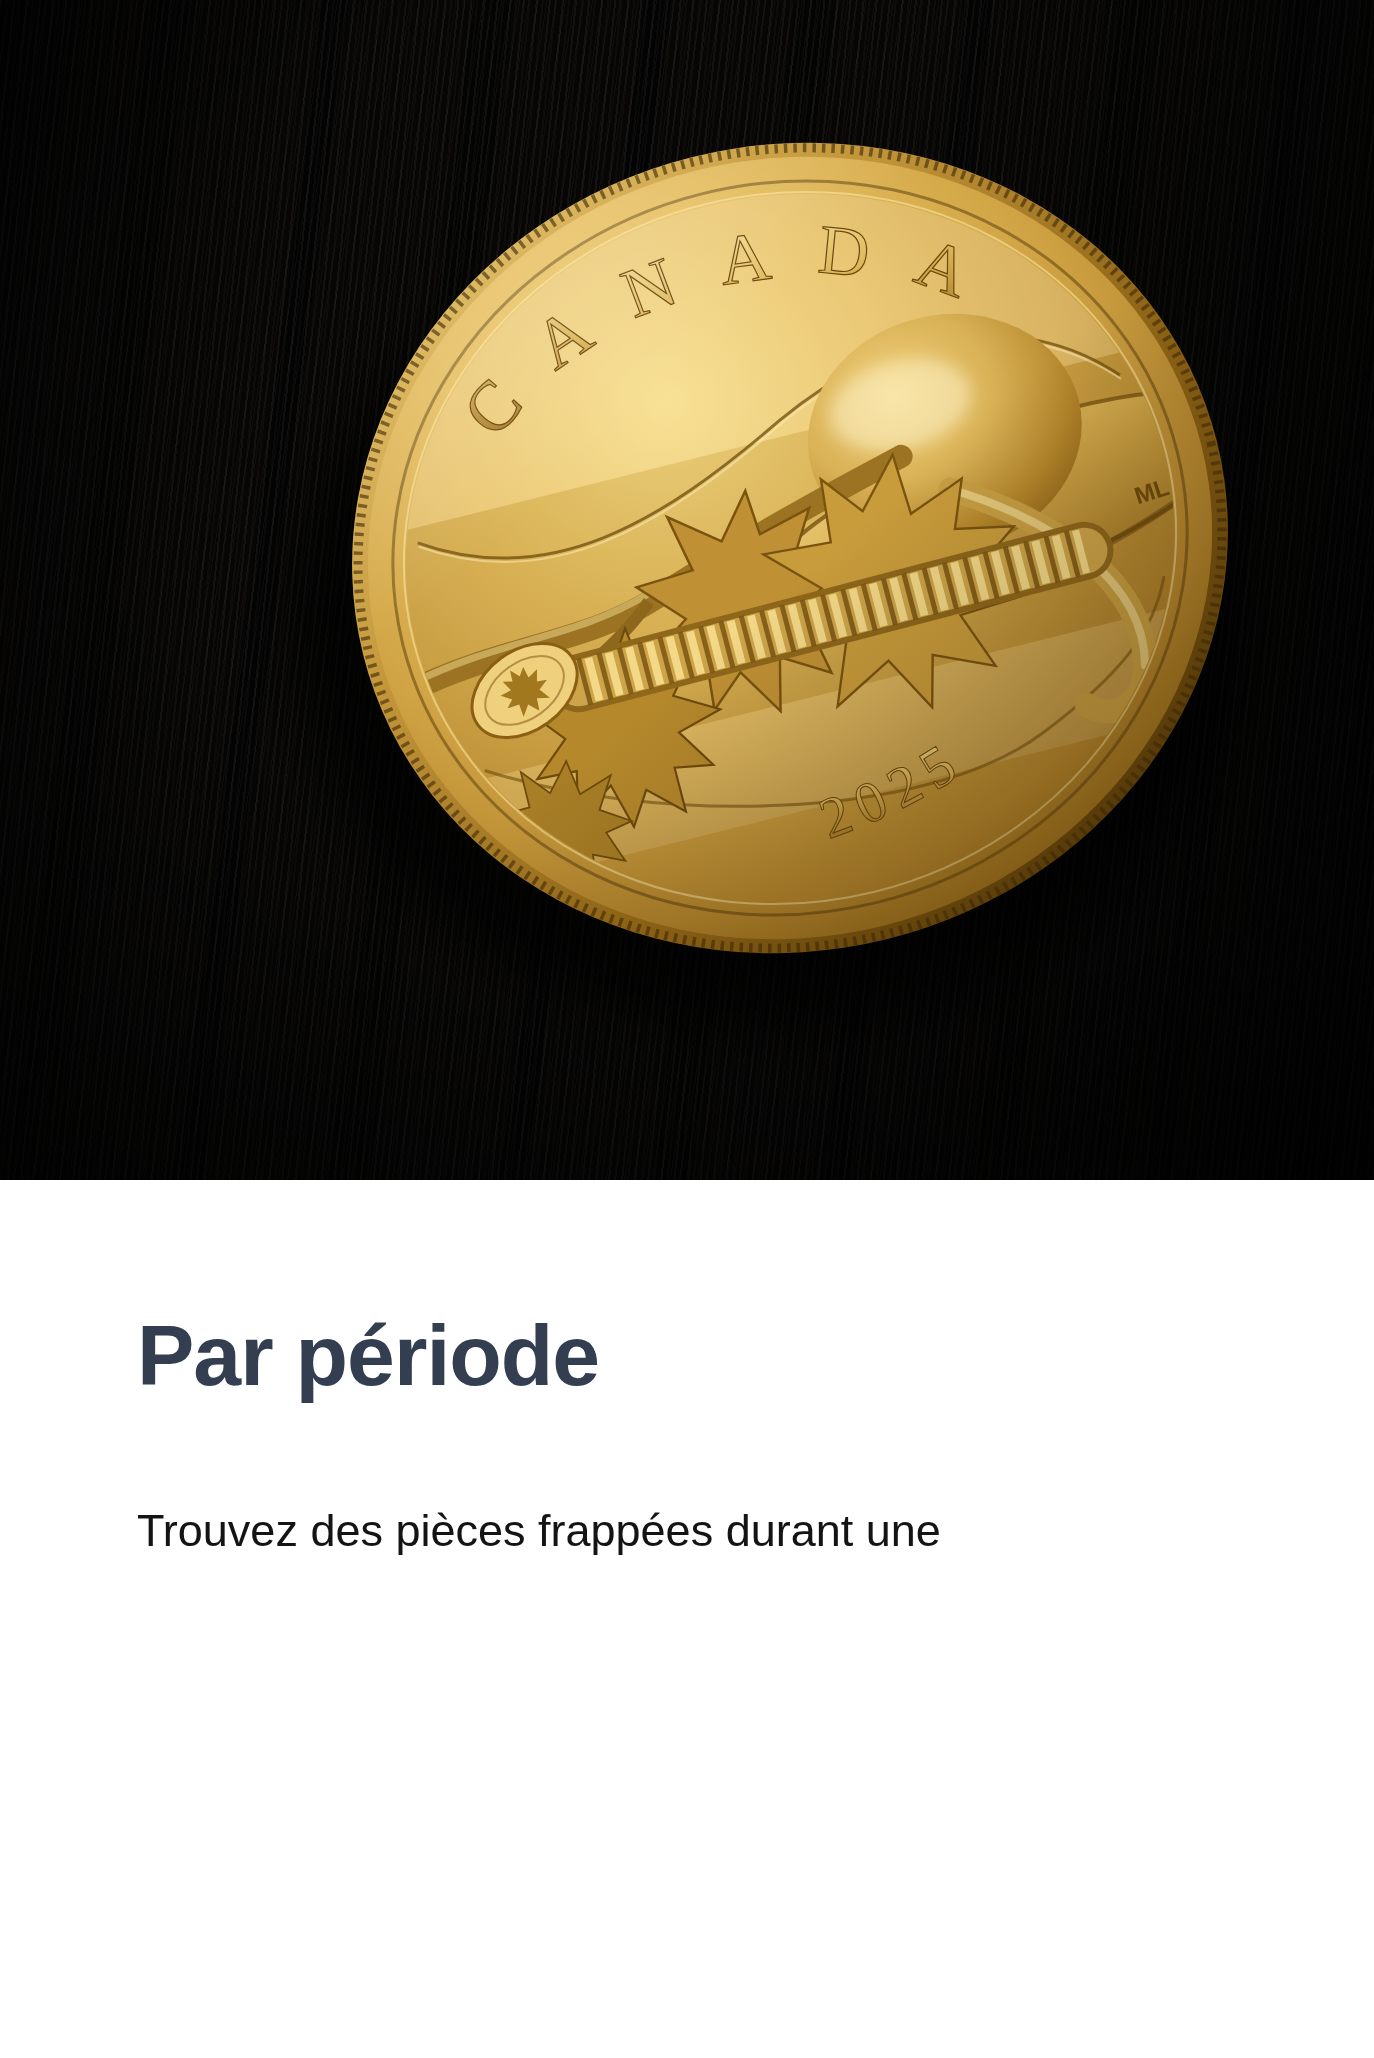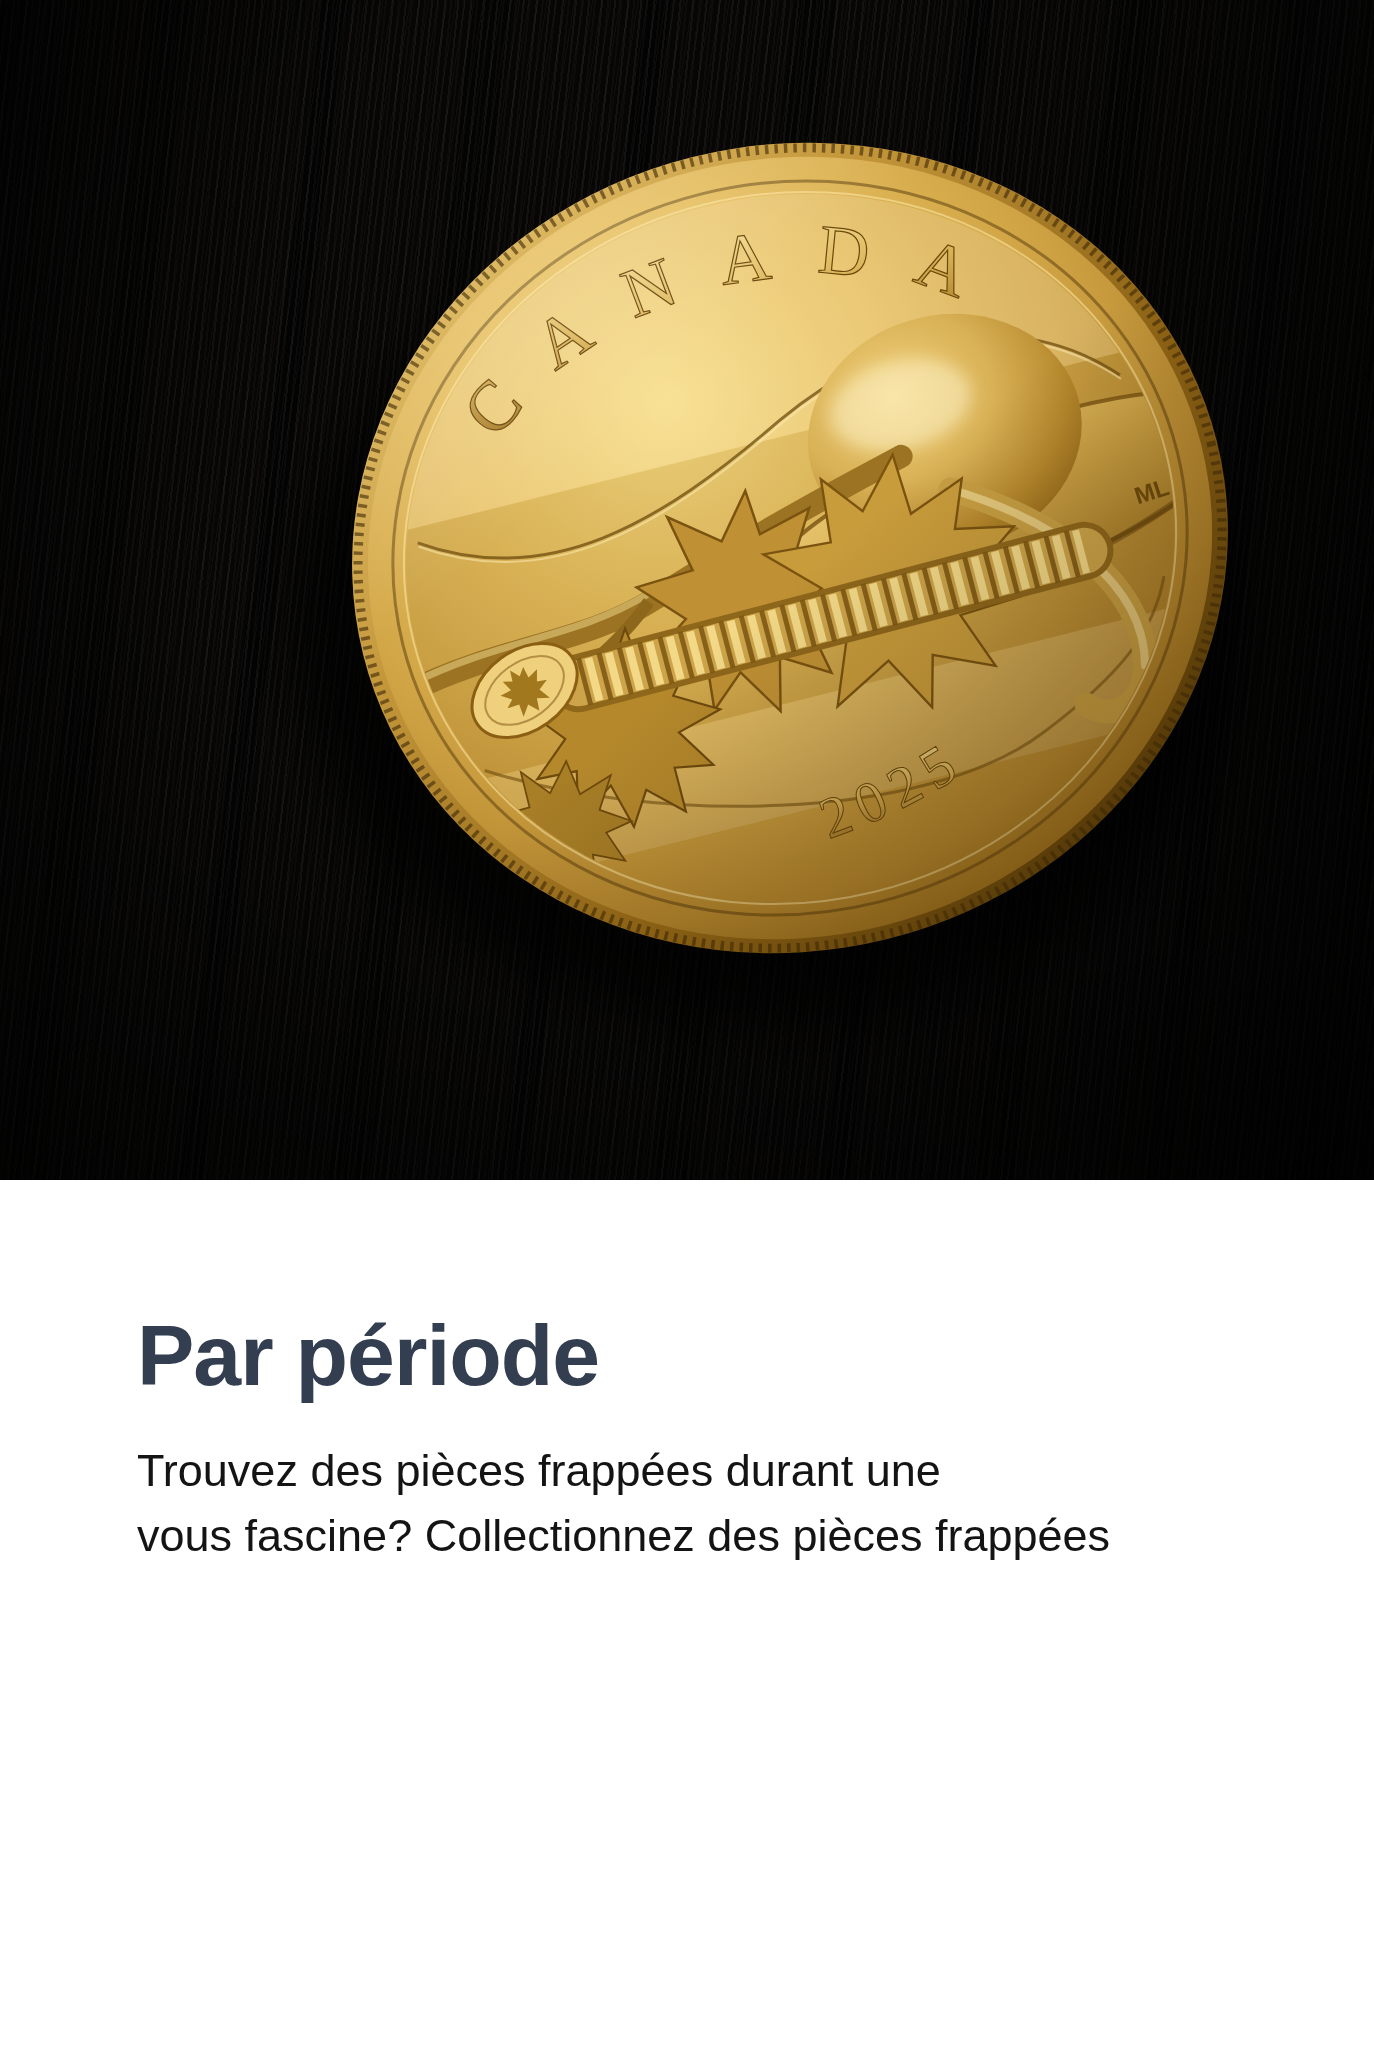--- a/index.html
+++ b/index.html
@@ -30,21 +30,21 @@
   .copy { padding: 130px 137px 0 137px; }
   .copy h2 {
     margin: 0;
     font-size: 86px;
     line-height: 1.05;
     font-weight: 700;
     letter-spacing: -1px;
     color: #333E50;
   }
   .paragraph {
-    margin-top: 38px;
+    margin-top: 98px;
     font-size: 45px;
     line-height: 65px;
     font-weight: 400;
     color: #141414;
   }
   .paragraph .line { white-space: nowrap; }
 
   text { user-select: none; }
 </style>
 </head>
@@ -169,17 +169,16 @@
       <g transform="translate(790,548) rotate(-14)">
         <ellipse rx="424" ry="389" fill="url(#gSheen)" opacity="0.9"></ellipse>
       </g>
     </svg>
   </div>
 
   <section class="copy">
     <h2>Par période</h2>
     <div class="paragraph">
       <div class="line">Trouvez des pièces frappées durant une</div>
-      <div class="line">vous fascine? Collectionnez des pièces frappées</div>
     </div>
   </section>
 
 </div>
 
 </body></html>

